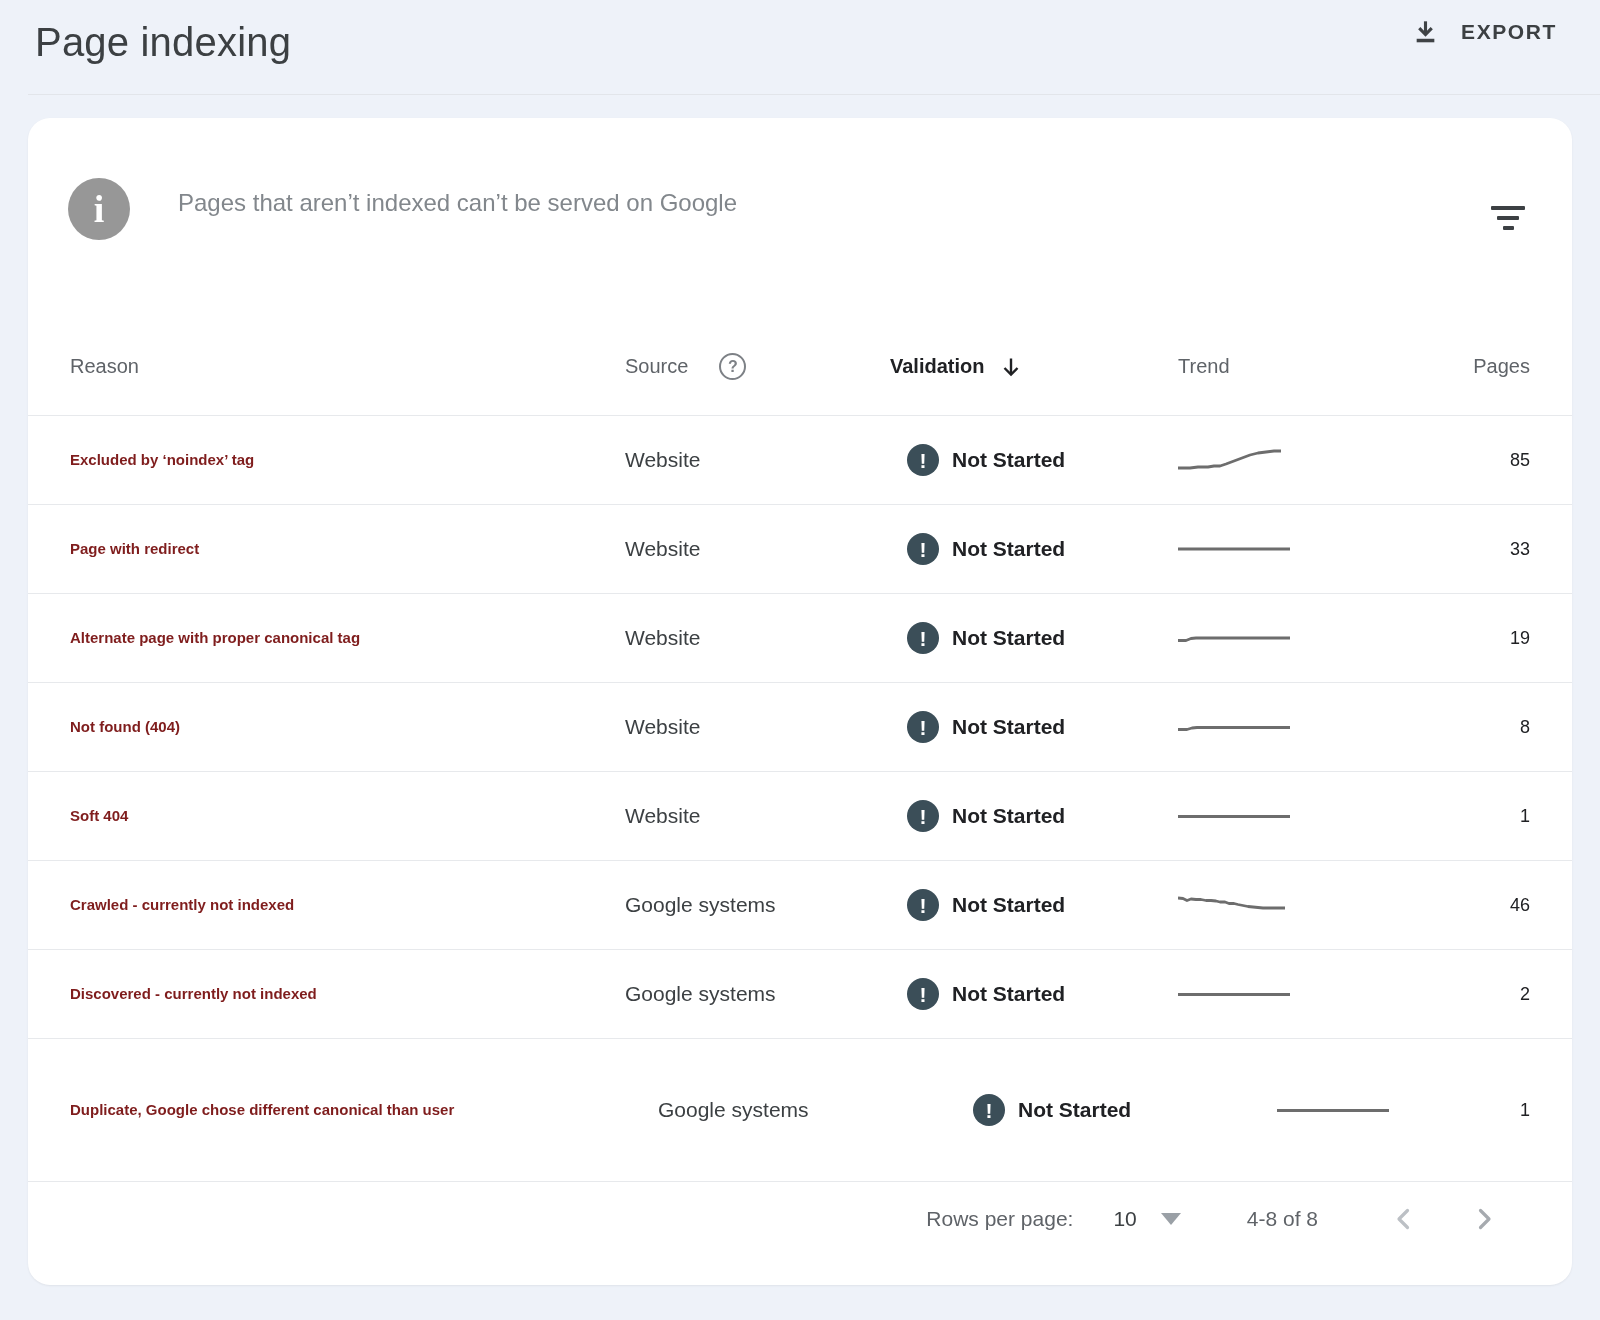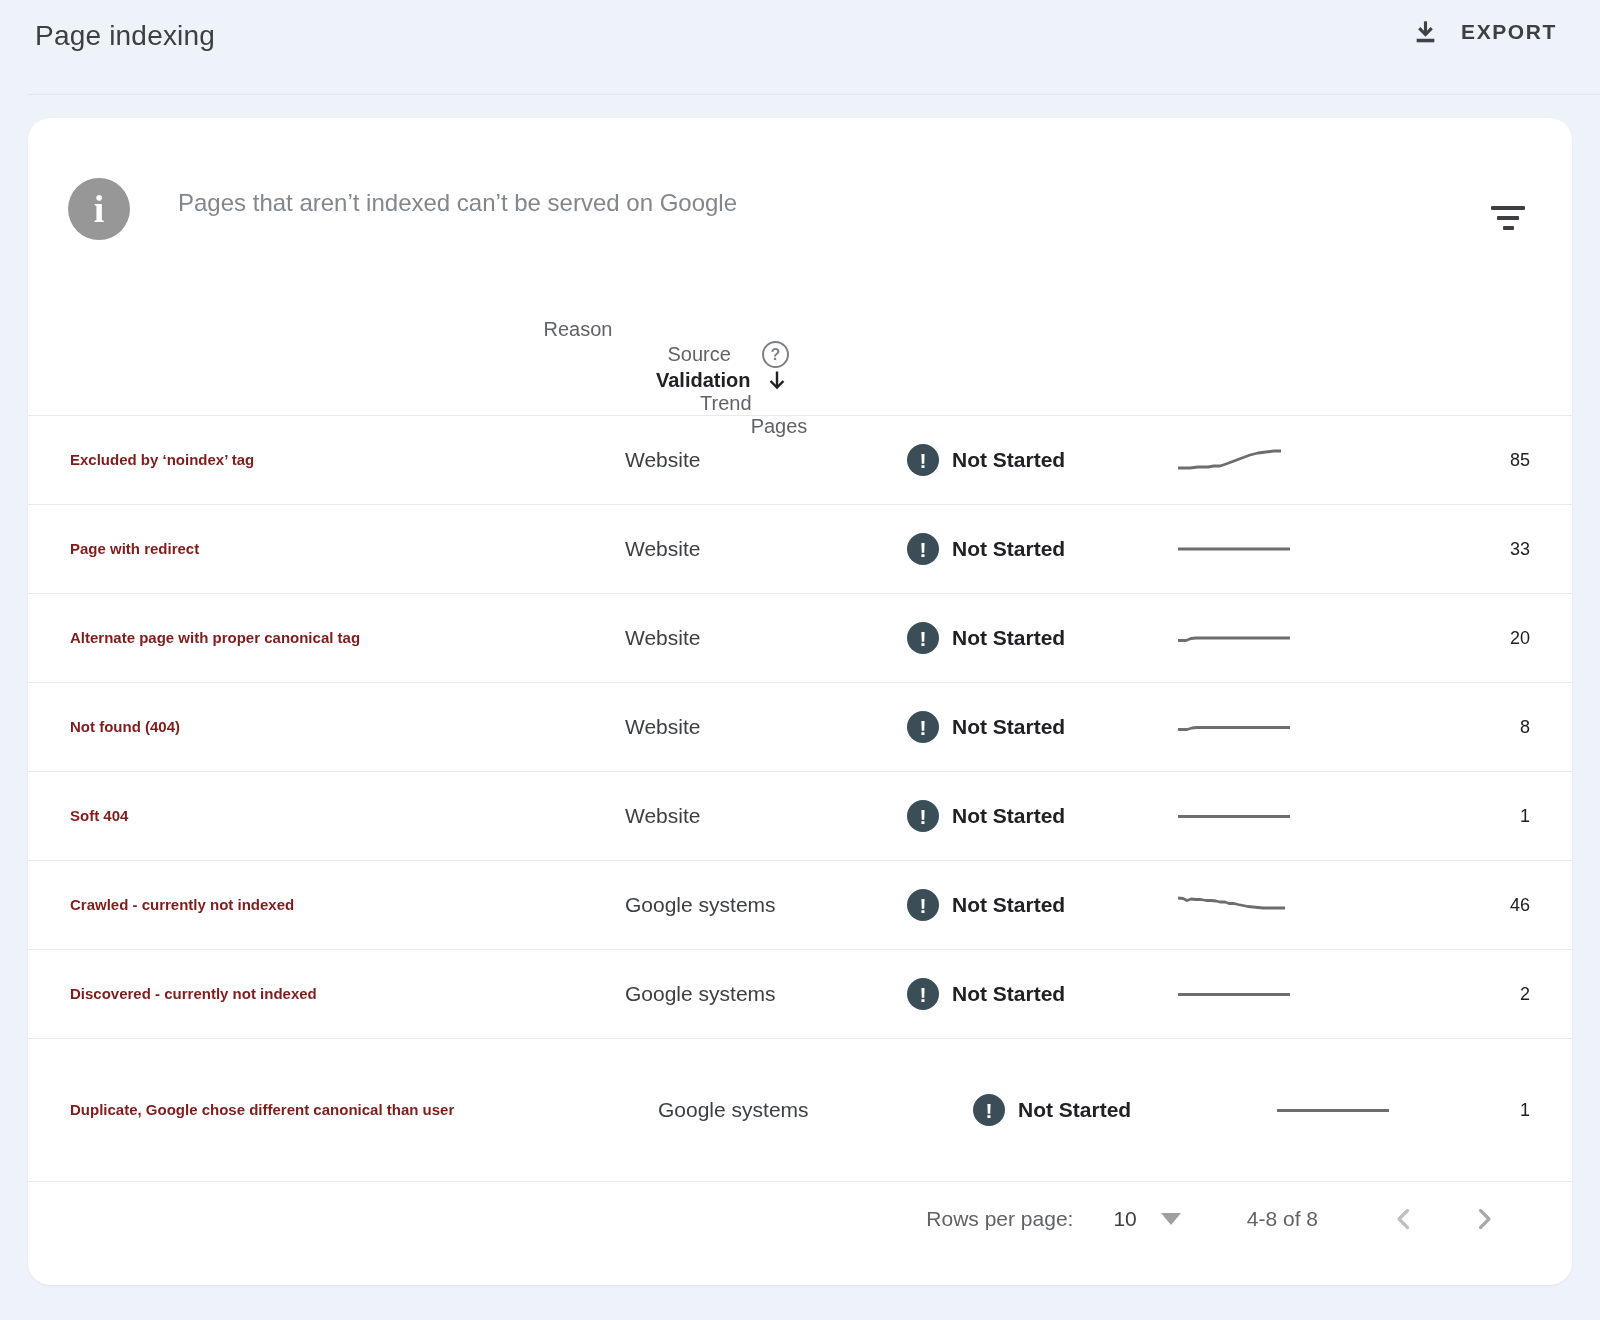--- a/index.html
+++ b/index.html
@@ -6,21 +6,21 @@
   html,body { width:1600px; height:1320px; }
   body {
     font-family:"Liberation Sans","DejaVu Sans",sans-serif;
     background:#eef2f9;
     position:relative;
     overflow:hidden;
   }
   .topbar { position:absolute; left:0; top:0; width:1600px; height:95px; }
   .page-title {
     position:absolute; left:35px; top:20px;
-    font-size:28px; font-weight:400; color:#3c4043; letter-spacing:0.2px;
+    font-size:40px; font-weight:400; color:#3c4043; letter-spacing:0.2px;
   }
   .export-btn {
     position:absolute; right:43px; top:18px;
     display:flex; align-items:center; gap:22px;
     background:none; border:none; cursor:pointer;
     font-family:inherit; font-size:21px; font-weight:700; letter-spacing:1.6px;
     color:#3c4043;
   }
   .topbar-divider {
     position:absolute; left:28px; right:0; top:94px; height:1px; background:#e2e5ea;
@@ -43,21 +43,21 @@
     background:none; border:none; cursor:pointer;
     display:flex; flex-direction:column; align-items:center; gap:6px; padding-top:2px;
   }
   .filter-btn i { display:block; background:#3c4043; height:4px; border-radius:1px; }
   .filter-btn i:nth-child(1){ width:34px; }
   .filter-btn i:nth-child(2){ width:22px; }
   .filter-btn i:nth-child(3){ width:11px; }
 
   .table { position:absolute; left:0; top:200px; width:1544px; }
   .trow { display:flex; align-items:center; }
-  .thead { height:97px; color:#5f6368; font-size:20px;flex-direction:column; }
+  .thead { height:97px; color:#5f6368; font-size:20px; }
   .row { height:89px; border-top:1px solid #e7e9ec; }
   .row:last-child { height:143px;gap:33px; }
   .c1 { width:597px; padding-left:42px; }
   .c2 { width:265px; display:flex; align-items:center; }
   .c3 { width:288px; display:flex; align-items:center; }
   .c4 { width:200px; }
   .c5 { flex:1; text-align:right; padding-right:42px; }
   .thead .c3 { color:#202124; font-weight:700; }
   .reason-text { font-size:15px; font-weight:700; color:#7f1d1d; max-width:420px; line-height:36px; }
   .source-text { font-size:21px; color:#3c4043; }
@@ -207,21 +207,21 @@
               <span>!</span>
             </span>
       <span class="validation-text">Not Started</span>
     </div>
     <div class="c4">
       <svg class="spark" width="113" height="30" viewBox="0 0 113 30">
               <polyline points="0,17.5 8,17.5 13,15.5 18,15 112,15"></polyline>
             </svg>
     </div>
     <div class="c5">
-      <span class="pages-text">20</span>
+      <span class="pages-text">19</span>
     </div>
   </div>
 
   <div class="trow row">
     <div class="c1">
       <div class="reason-text">Not found (404)</div>
     </div>
     <div class="c2">
       <span class="source-text">Website</span>
     </div>

